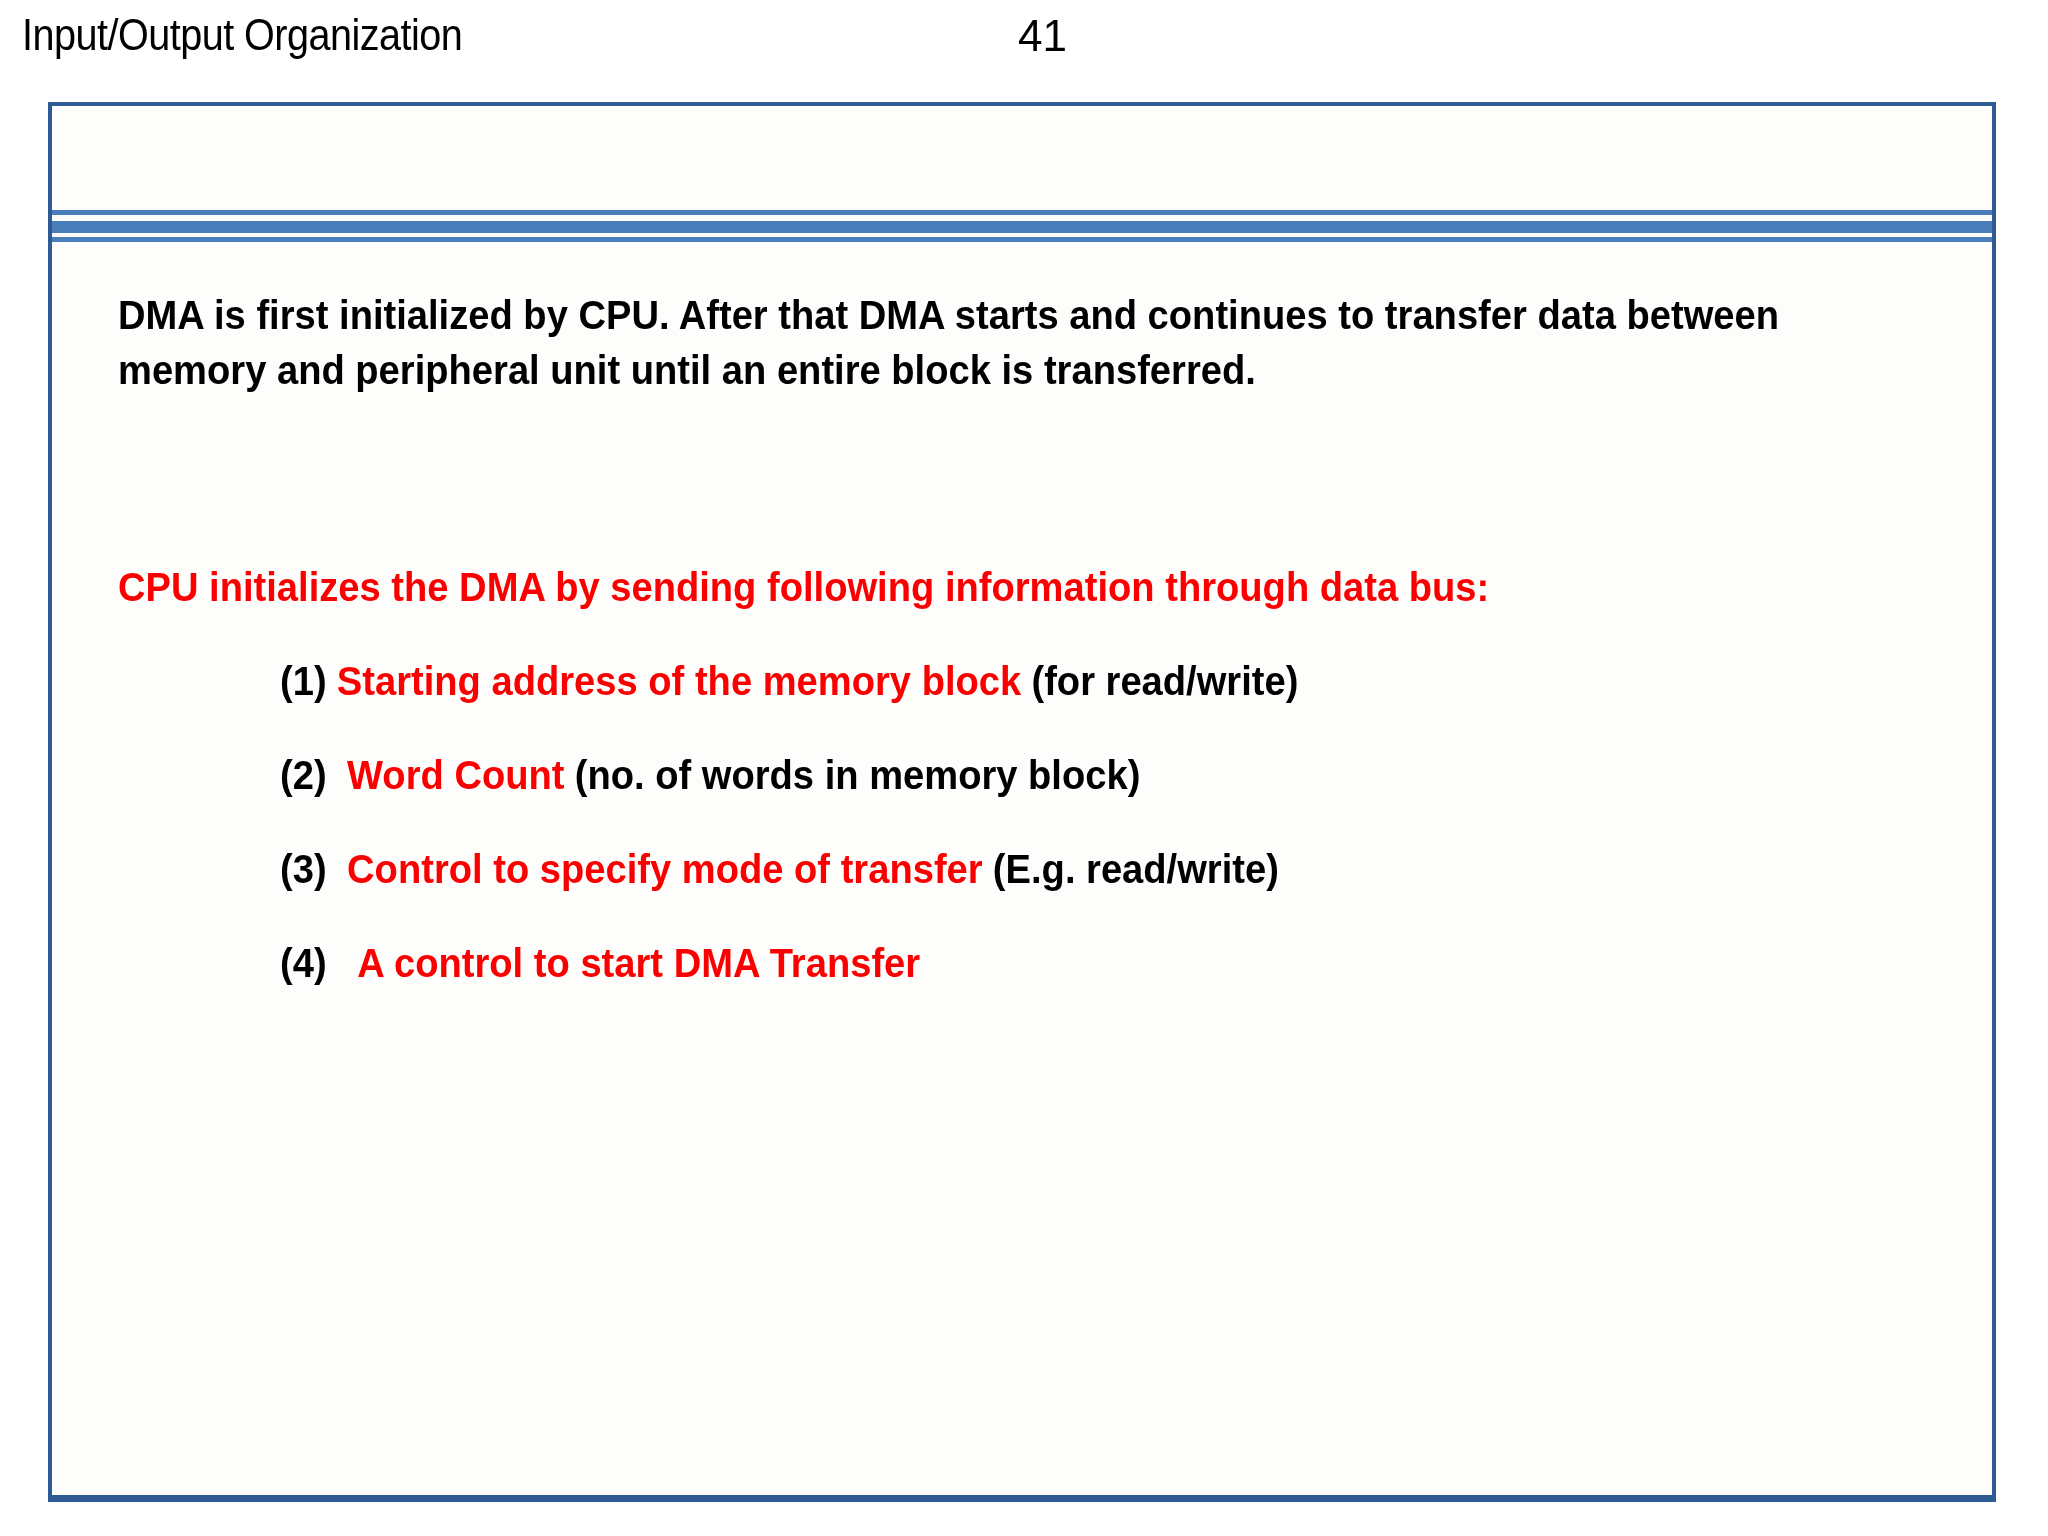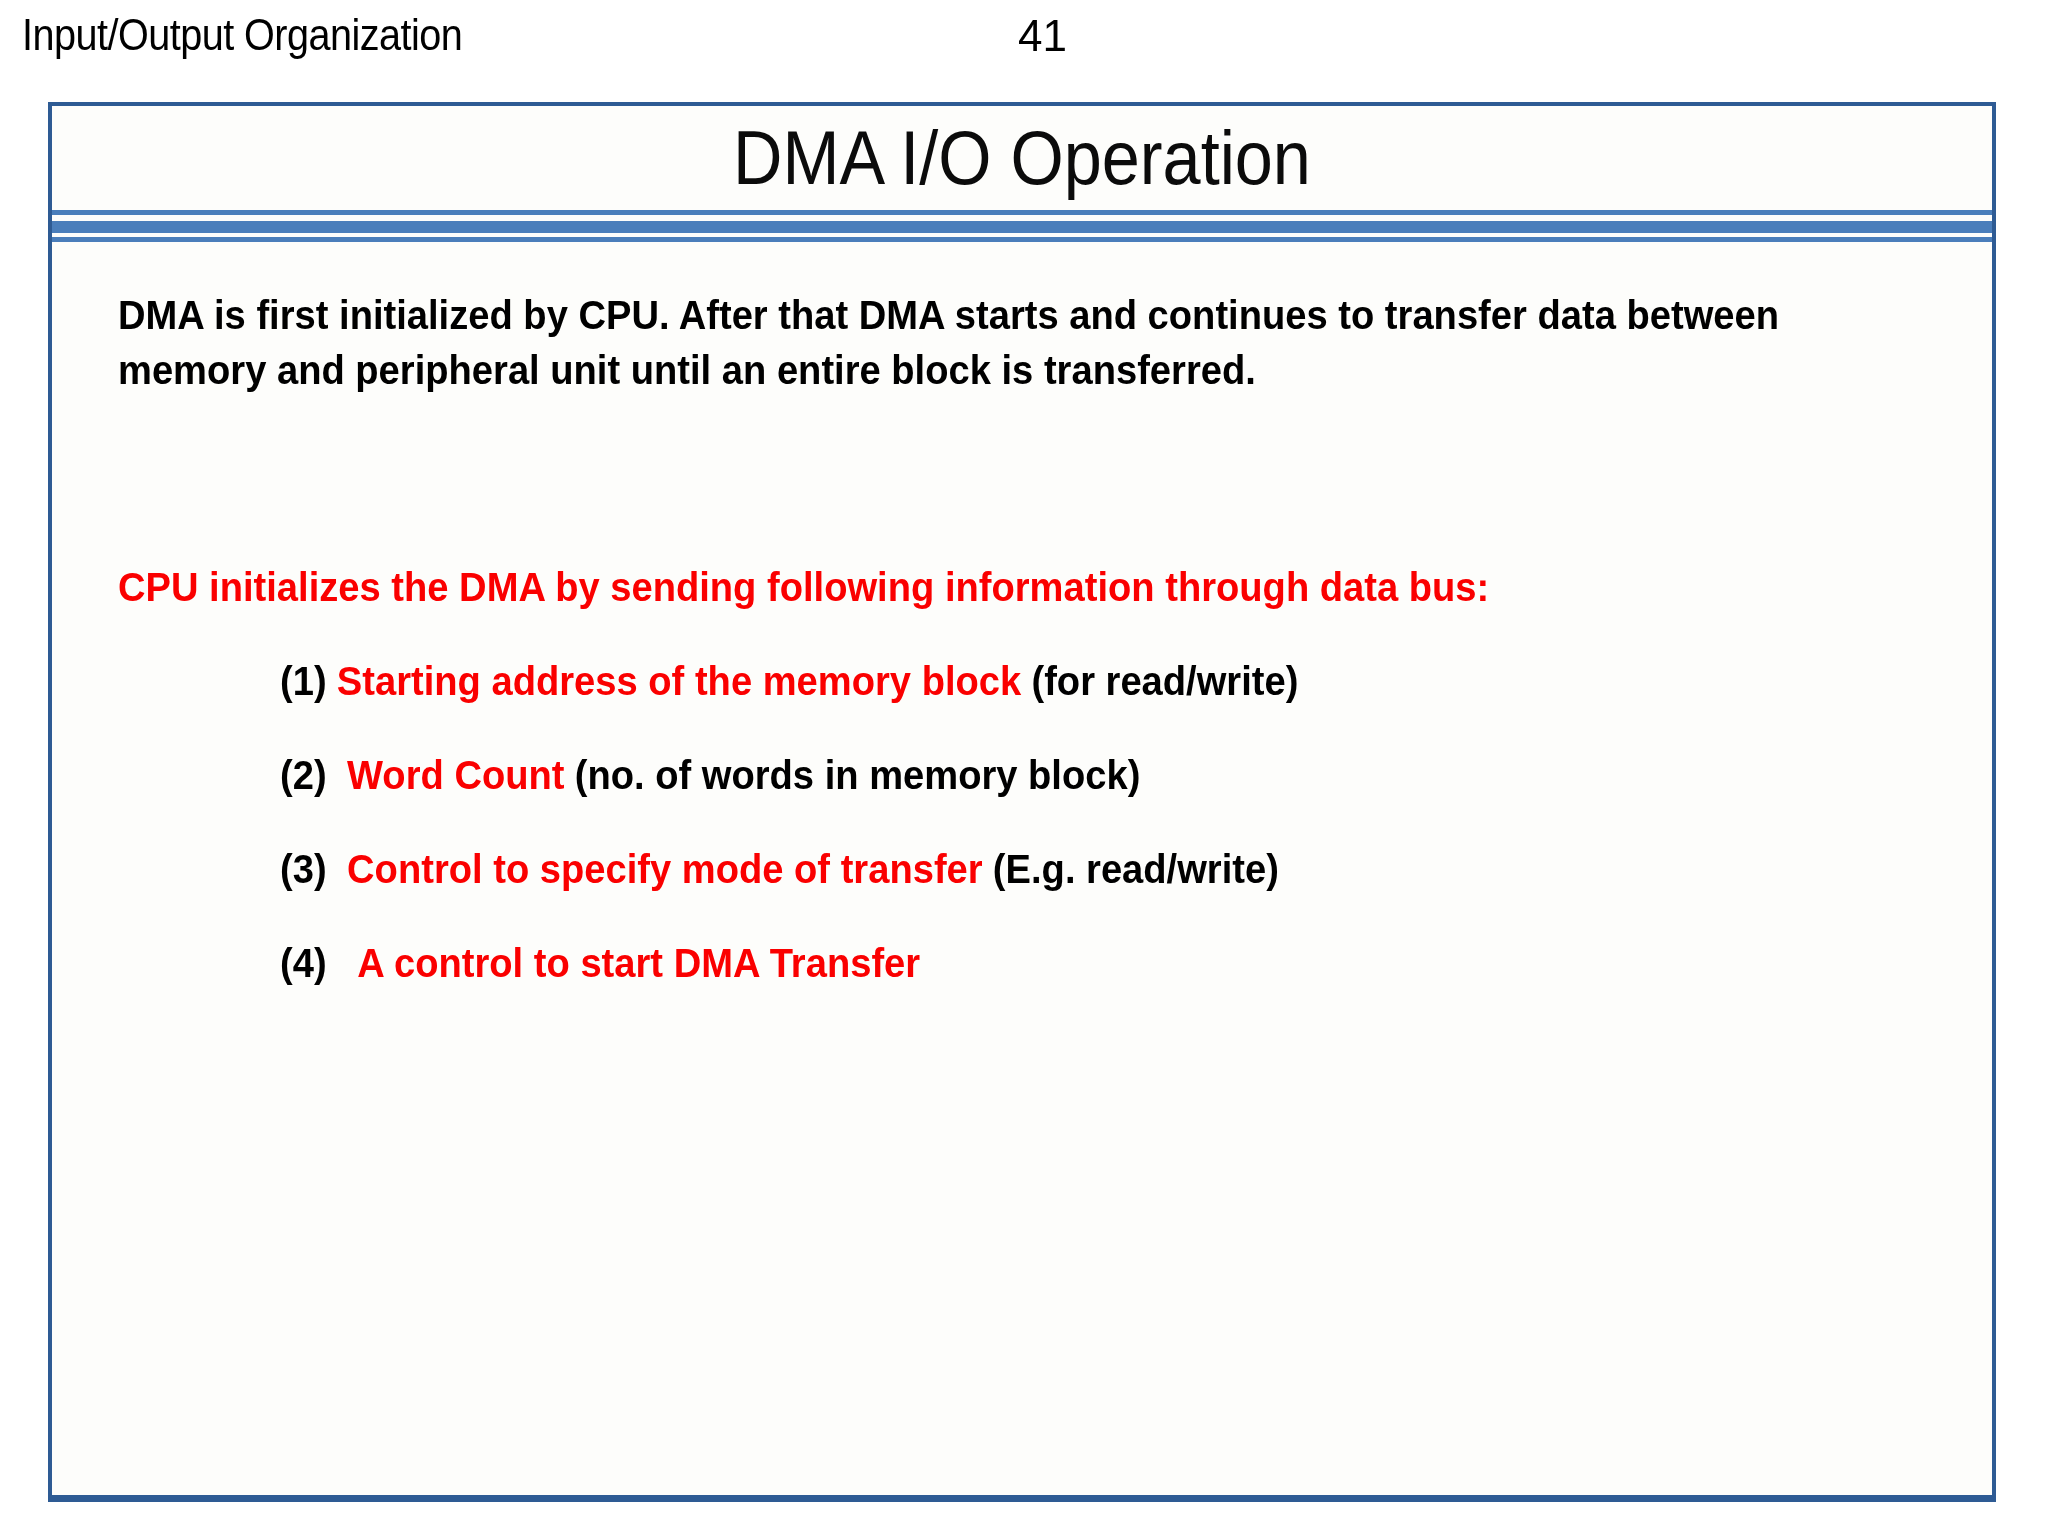--- a/index.html
+++ b/index.html
@@ -175,23 +175,20 @@
 </head>
 <body>
 
 <div class="page-header">
   <div class="doc-title">Input/Output Organization</div>
   <div class="page-number">41</div>
 </div>
 
 <div class="slide-frame">
 
-  <div class="title-band">
-    <div class="slide-title">DMA I/O Operation</div>
-  </div>
 
   <div class="title-divider">
     <div class="rule thin-top"></div>
     <div class="rule thick-mid"></div>
     <div class="rule thin-bottom"></div>
   </div>
 
   <div class="slide-body">
 
     <div class="intro-paragraph">DMA is first initialized by CPU. After that DMA starts and continues to transfer data between memory and peripheral unit until an entire block is transferred.</div>

